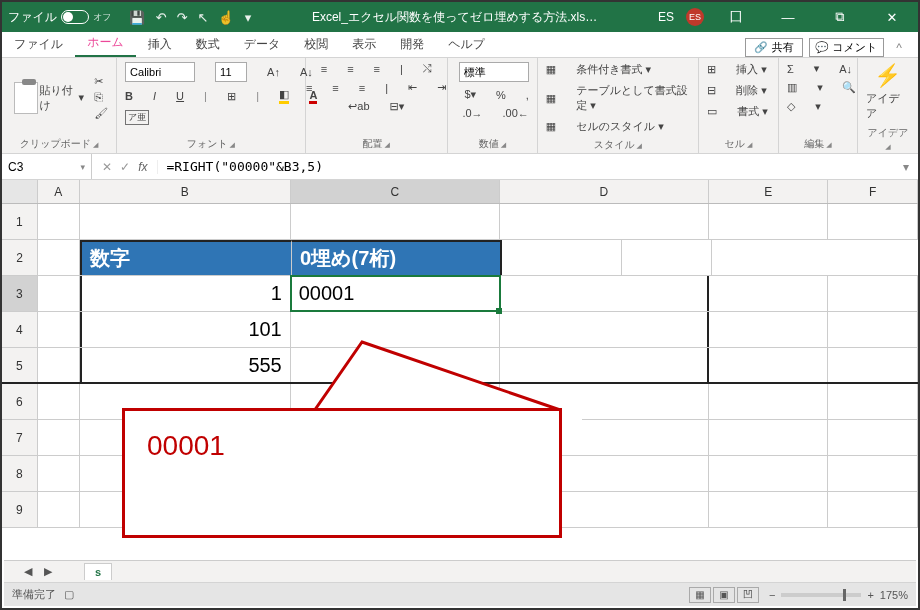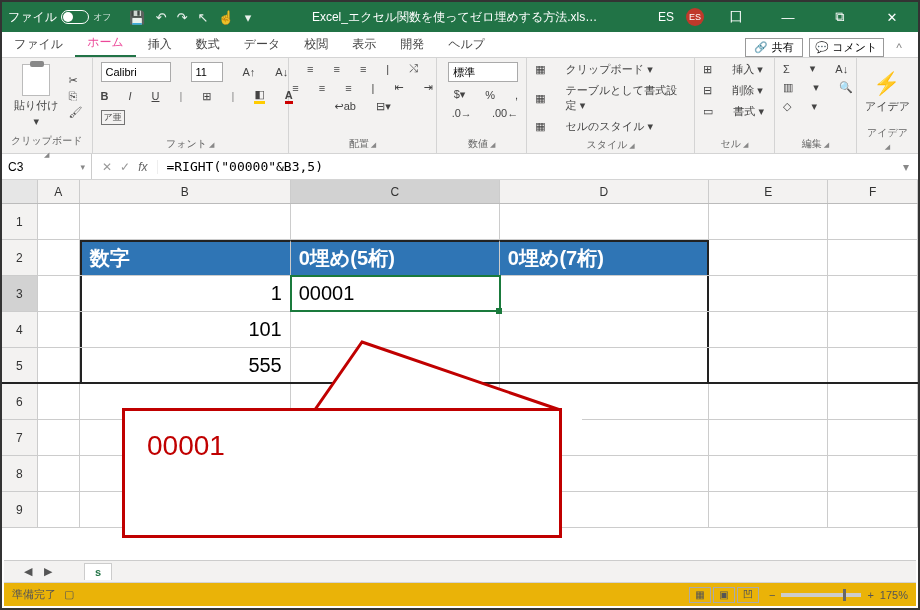--- a/index.html
+++ b/index.html
@@ -26,21 +26,21 @@
 .ribbon-tabs .share-btn { border:1px solid #999; padding:1px 8px; font-size:11px; display:flex; align-items:center; gap:4px;}
 .ribbon-tabs .comment-btn { border:1px solid #999; padding:1px 6px; font-size:11px; display:flex; align-items:center; gap:3px;}
 
 
 .ribbon { height: 96px; background:#f3f2f1; border-bottom:1px solid #d4d4d4; display:flex; font-size:11px; color:#444; }
 .group { border-right:1px solid #d4d4d4; padding:4px 8px 2px 8px; display:flex; flex-direction:column; justify-content:space-between; position:relative;}
 .group .label { text-align:center; font-size:10px; color:#666; margin-top:2px; padding-top:2px;}
 .group .label::after{ content:" ◢"; font-size:7px; color:#888;}
 .group .body { flex:1; display:flex; align-items:center; gap:6px;}
 .btnstack { display:flex; flex-direction:column; gap:2px; align-items:center;}
-.paste-big { display:flex; flex-direction:column; align-items:center; gap:2px; padding:2px 4px;}
+.paste-big { display:flex; flex-direction:row; align-items:center; gap:2px; padding:2px 4px;}
 .paste-icon { width:28px; height:32px; border:1px solid #bbb; background:#fff; position:relative;}
 .paste-icon::before{content:""; position:absolute; top:-4px; left:7px; width:14px; height:6px; background:#888; border-radius:2px;}
 .mini { font-size:11px; }
 select.fake,input.fake{ border:1px solid #aaa; background:#fff; font-size:11px; height:20px; padding:0 4px;}
 .rowflex { display:flex; gap:20px; align-items:center;}
 .colstack { display:flex; flex-direction:column; gap:3px;}
 
 
 .namebox-row { height:26px; border-bottom:1px solid #d4d4d4; display:flex; align-items:center; font-size:12px;}
 .namebox { width:90px; border-right:1px solid #ccc; padding:0 6px; height:100%; display:flex; align-items:center; justify-content:space-between;}
@@ -67,21 +67,21 @@
 .table-right { border-right:2px solid #222 !important;}
 .num { justify-content:flex-end;}
 .selected-cell { outline:2px solid #1a7a3c; outline-offset:-1px; position:relative;}
 .selected-cell::after{content:""; position:absolute; bottom:-3px; right:-3px; width:6px; height:6px; background:#1a7a3c;}
 
 
 .callout { position:absolute; left:120px; top:406px; width:440px; height:130px; background:#fff; border:3px solid #c00000; padding:16px 22px; font-size:28px; color:#c00000; line-height:1.35; z-index:5;}
 
 
 
-.statusbar { position:absolute; bottom:2px; left:2px; right:2px; height:24px; background:#eab308; border-top:1px solid #d4d4d4; display:flex; align-items:center; font-size:11px; color:#555; padding:0 8px;}
+.statusbar { position:absolute; bottom:2px; left:2px; right:2px; height:24px; background:#e5e5e5; border-top:1px solid #d4d4d4; display:flex; align-items:center; font-size:11px; color:#555; padding:0 8px;}
 .statusbar .spacer{flex:1;}
 .statusbar .viewbtns { display:flex; gap:2px; margin-right:10px;}
 .statusbar .viewbtns span{ width:22px; height:16px; border:1px solid #aaa; display:inline-flex; align-items:center; justify-content:center; font-size:10px;}
 .statusbar .zoom { display:flex; align-items:center; gap:6px;}
 .statusbar .slider { width:80px; height:4px; background:#ccc; position:relative;}
 .statusbar .slider::after{content:""; position:absolute; left:62px; top:-4px; width:3px; height:12px; background:#666;}
 
 .sheet-tab { position:absolute; bottom:26px; left:2px; right:2px; height:22px; border-top:1px solid #ccc; background:#f3f2f1; display:flex; align-items:center; font-size:11px; padding-left:80px; gap:10px; color:#555;}
 .sheet-tab .st { padding:2px 10px; border:1px solid #ccc; border-bottom:none; background:#fff; color:#217346; font-weight:bold;}
 
@@ -220,21 +220,21 @@
           <span>.00←</span>
         </div>
     </div>
     <div class="label">数値</div>
   </div>
 
   <div class="group" style="min-width:150px">
     <div class="body colstack" style="align-items:flex-start">
       <div class="rowflex">
           <span>▦</span>
-          <span>クリップボード ▾</span>
+          <span>条件付き書式 ▾</span>
         </div>
       <div class="rowflex">
           <span>▦</span>
           <span>テーブルとして書式設定 ▾</span>
         </div>
       <div class="rowflex">
           <span>▦</span>
           <span>セルのスタイル ▾</span>
         </div>
     </div>
@@ -322,21 +322,20 @@
         <div class="cell c-C"></div>
         <div class="cell c-D"></div>
         <div class="cell c-E"></div>
         <div class="cell c-F"></div>
       </div>
 
     <div class="row">
       <div class="rh">2</div>
       <div class="cell c-A"></div>
       <div class="cell c-B hdr-cell table-left table-border-h">数字</div>
-      <div class="cell c-C hdr-cell table-border-h">0埋め(5桁)</div>
       <div class="cell c-D hdr-cell table-border-h table-right">0埋め(7桁)</div>
       <div class="cell c-E"></div>
         <div class="cell c-F"></div>
     </div>
 
     <div class="row">
       <div class="rh sel">3</div>
       <div class="cell c-A"></div>
       <div class="cell c-B num table-left">1</div>
       <div class="cell c-C selected-cell">00001</div>

